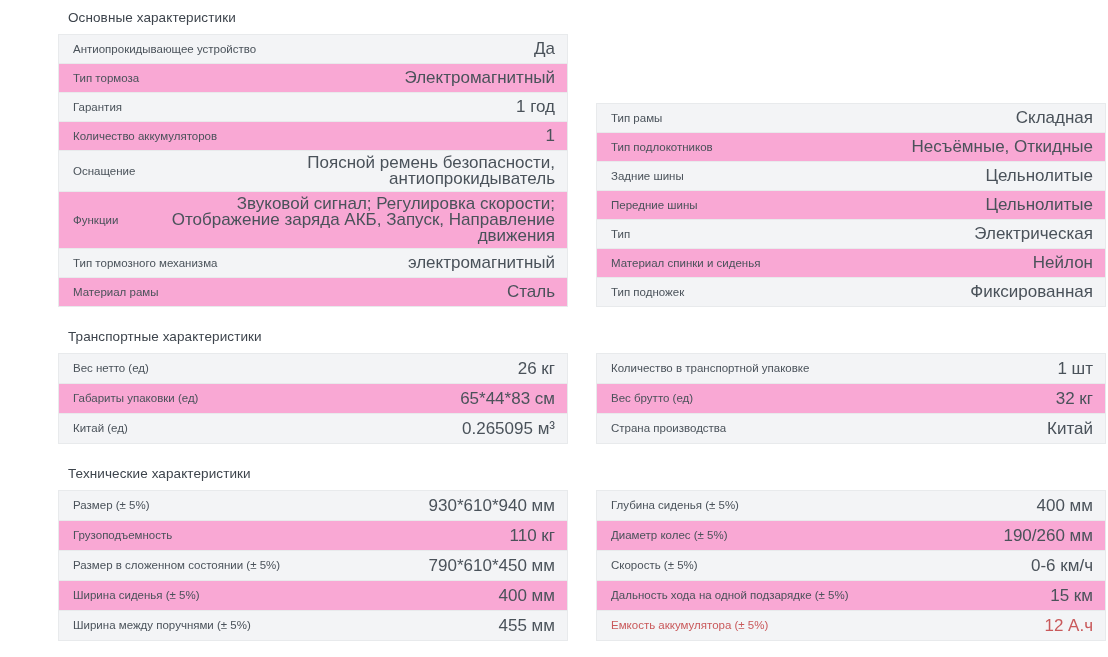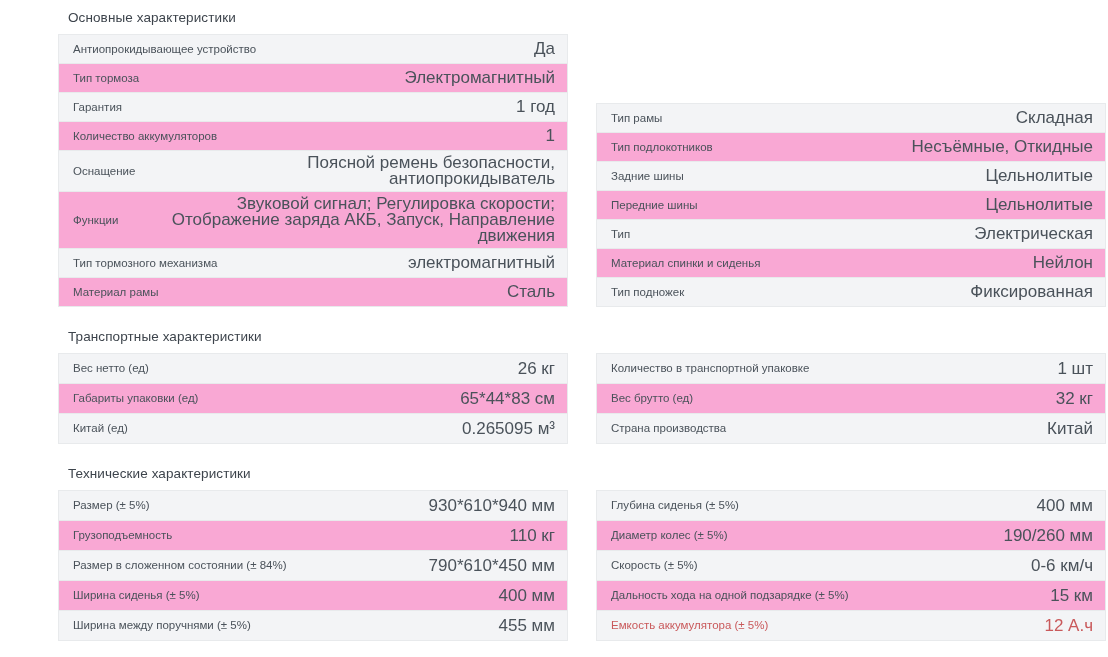--- a/index.html
+++ b/index.html
@@ -196,21 +196,21 @@
         <div class="spec-table">
           <div class="spec-row striped">
             <div class="spec-label">Размер (± 5%)</div>
             <div class="spec-value">930*610*940 мм</div>
           </div>
           <div class="spec-row">
             <div class="spec-label">Грузоподъемность</div>
             <div class="spec-value">110 кг</div>
           </div>
           <div class="spec-row striped">
-            <div class="spec-label">Размер в сложенном состоянии (± 84%)</div>
+            <div class="spec-label">Размер в сложенном состоянии (± 5%)</div>
             <div class="spec-value">790*610*450 мм</div>
           </div>
           <div class="spec-row">
             <div class="spec-label">Ширина сиденья (± 5%)</div>
             <div class="spec-value">400 мм</div>
           </div>
           <div class="spec-row striped">
             <div class="spec-label">Ширина между поручнями (± 5%)</div>
             <div class="spec-value">455 мм</div>
           </div>

